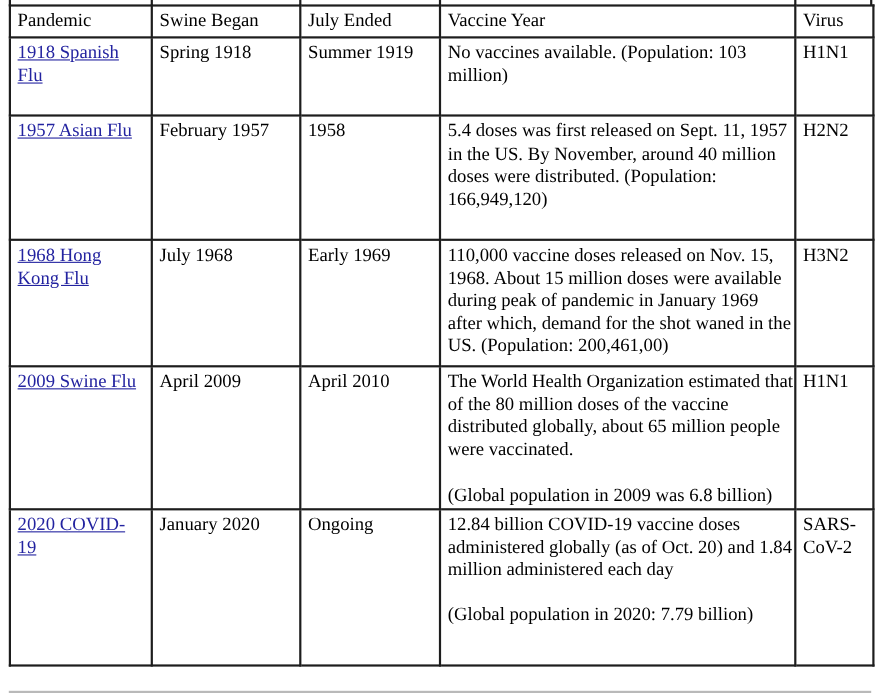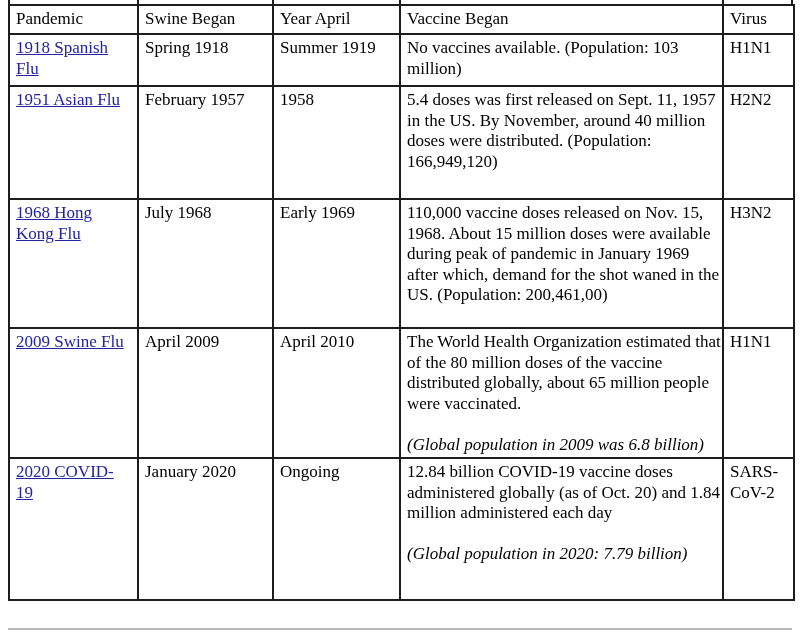--- a/index.html
+++ b/index.html
@@ -31,21 +31,21 @@
     overflow: hidden;
     word-wrap: break-word;
     margin-top: 24px;
   }
   a.plink {
     color: var(--link-color, #2323a0);
     text-decoration: underline;
     cursor: pointer;
   }
   .plink-line { display: block; }
-  .para2 { margin-top: 20.5px; font-style: italic; }
+  .para2 { margin-top: 20.5px; }
   .tick {
     position: absolute;
     top: 0; width: 2px; height: 5px;
     background: #1d1d1d;
   }
   .faint-line {
     position: absolute;
     left: 8px; top: 628px;
     width: 784px; height: 2px;
     background: #b9b9b9;
@@ -69,55 +69,55 @@
       <col style="width:135px">
       <col style="width:127px">
       <col style="width:323px">
       <col style="width:71px">
     </colgroup>
 
     <tbody>
         <tr style="height:29px">
       <td>Pandemic</td>
       <td>Swine Began</td>
-      <td>Year April</td>
-      <td>Vaccine Began</td>
+      <td>July Ended</td>
+      <td>Vaccine Year</td>
       <td>Virus</td>
     </tr>
 
-    <tr style="height:52px">
+    <tr style="height:71px">
       <td>
         <a class="plink">
           <span class="plink-line">1918 Spanish</span>
           <span class="plink-line">Flu</span>
         </a>
       </td>
       <td>Spring 1918</td>
       <td>Summer 1919</td>
       <td>
         <div>No vaccines available. (Population: 103 million)</div>
       </td>
       <td>H1N1</td>
     </tr>
 
     <tr style="height:113px">
       <td>
         <a class="plink">
-          <span class="plink-line">1951 Asian Flu</span>
+          <span class="plink-line">1957 Asian Flu</span>
         </a>
       </td>
       <td>February 1957</td>
       <td>1958</td>
       <td>
         <div>5.4 doses was first released on Sept. 11, 1957 in the US. By November, around 40 million doses were distributed. (Population: 166,949,120)</div>
       </td>
       <td>H2N2</td>
     </tr>
 
-    <tr style="height:129px">
+    <tr style="height:115px">
       <td>
         <a class="plink">
           <span class="plink-line">1968 Hong</span>
           <span class="plink-line">Kong Flu</span>
         </a>
       </td>
       <td>July 1968</td>
       <td>Early 1969</td>
       <td>
         <div>110,000 vaccine doses released on Nov. 15, 1968. About 15 million doses were available during peak of pandemic in January 1969 after which, demand for the shot waned in the US. (Population: 200,461,00)</div>

